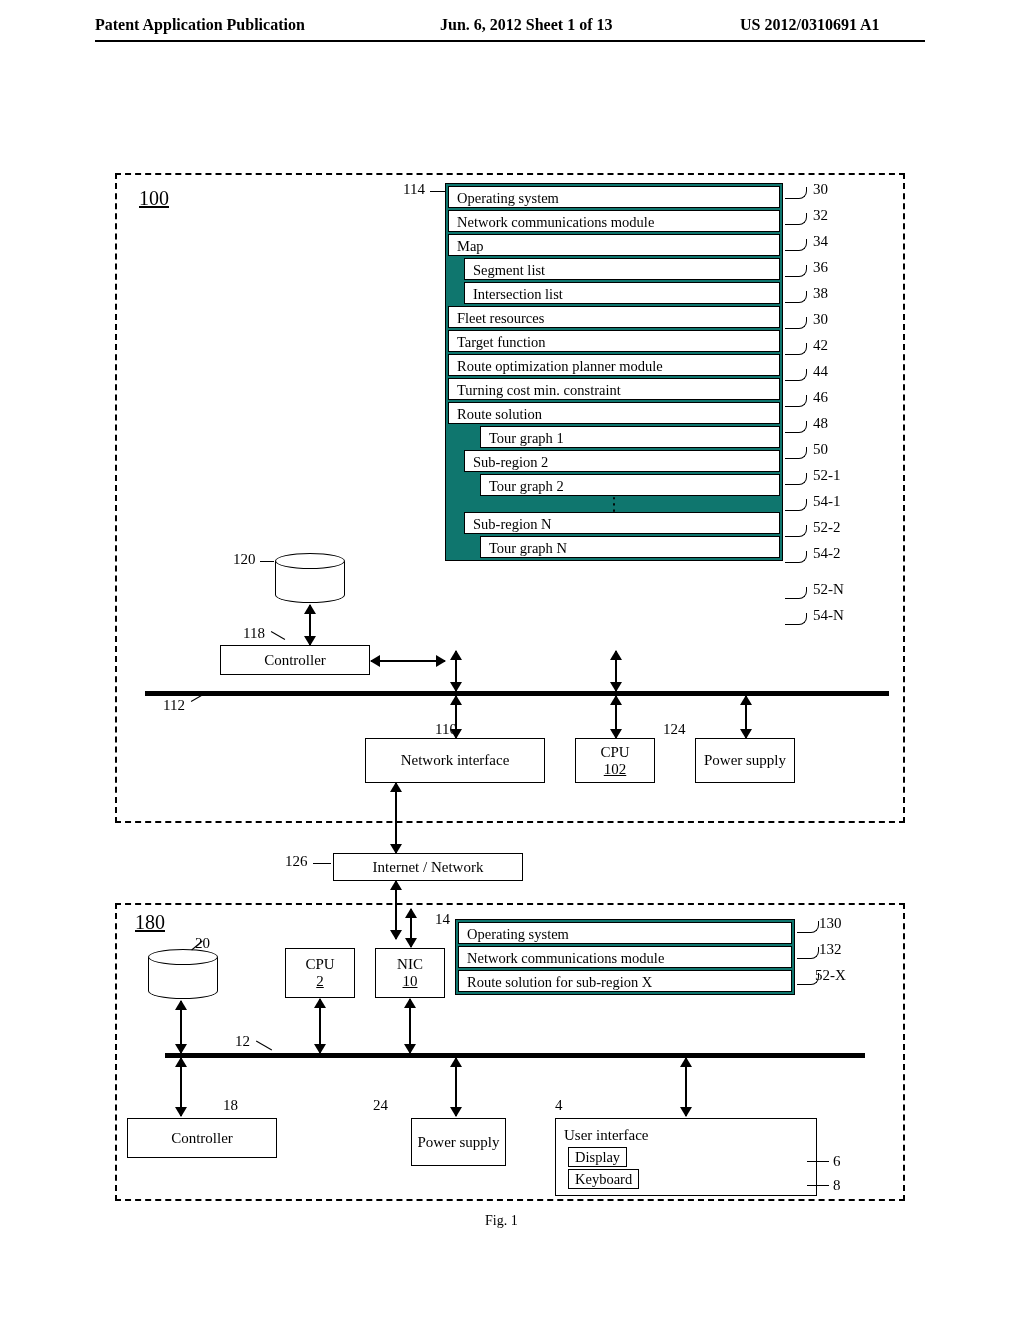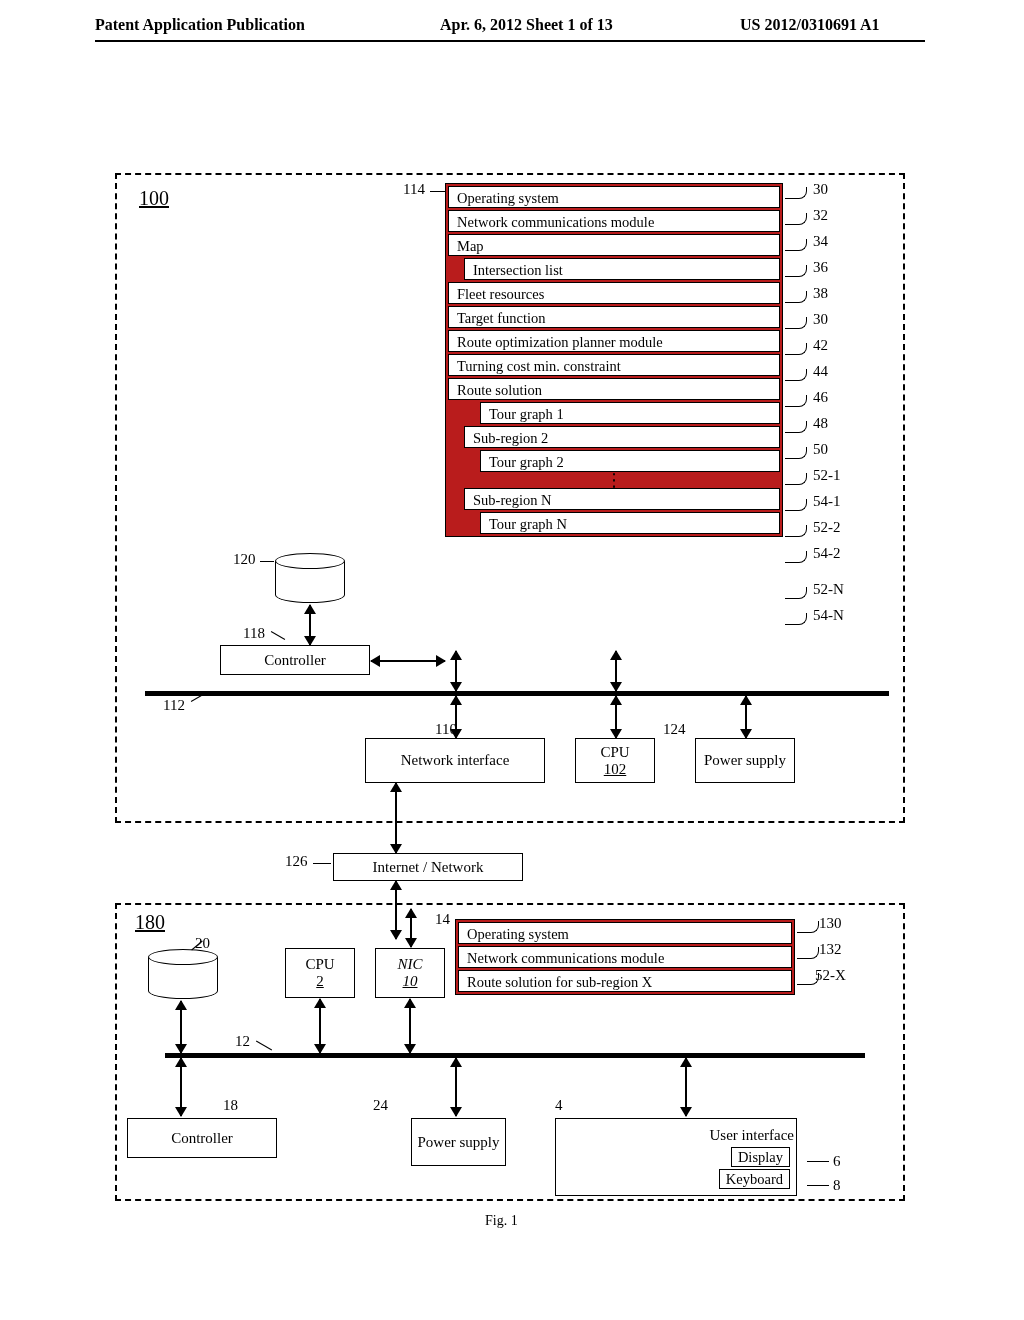--- a/index.html
+++ b/index.html
@@ -77,21 +77,21 @@
     position: absolute;
     top: 1040px;
     left: 370px;
     font-size: 14px;
   }
 
   
   .mem-outer {
     position: absolute;
     border: 1px solid #000;
-    background: #b91c1c;
+    background: #0f766e;
   }
   .mem-row {
     border: 1px solid #000;
     margin: 2px;
     padding: 2px 6px 2px 8px;
     font-size: 14.5px;
     background: #fff;
     height: 22px;
     line-height: 18px;
     overflow: hidden;
@@ -199,34 +199,35 @@
     width: 22px;
     height: 12px;
   }
 </style>
 </head>
 <body>
 
 <div class="page">
 
   <div class="header-left">Patent Application Publication</div>
-  <div class="header-center">Apr. 6, 2012   Sheet 1 of 13</div>
+  <div class="header-center">Jun. 6, 2012   Sheet 1 of 13</div>
   <div class="header-right">US 2012/0310691 A1</div>
   <div class="header-line"></div>
 
   <div class="figure-area">
 
     <div class="dashed-box-100"></div>
 
     <div class="lbl lbl-big" style="top:14px; left:24px;">100</div>
 
     <div class="mem-outer" style="top:10px; left:330px; width:338px;">
       <div class="mem-row">Operating system</div>
       <div class="mem-row">Network communications module</div>
       <div class="mem-row">Map</div>
+      <div class="mem-row indent1">Segment list</div>
       <div class="mem-row indent1">Intersection list</div>
       <div class="mem-row">Fleet resources</div>
       <div class="mem-row">Target function</div>
       <div class="mem-row">Route optimization planner module</div>
       <div class="mem-row">Turning cost min. constraint</div>
       <div class="mem-row">Route solution</div>
       <div class="mem-row indent2">Tour graph 1</div>
       <div class="mem-row indent1">Sub-region 2</div>
       <div class="mem-row indent2">Tour graph 2</div>
       <div class="dots">⋮</div>
@@ -333,21 +334,21 @@
       <div class="top"></div>
     </div>
     <div class="lbl" style="top:762px; left:80px;">20</div>
     <div class="leader" style="top:772px; left:75px; width:14px; transform:rotate(140deg);"></div>
 
     <div class="node" style="top:775px; left:170px; width:70px; height:50px;">
       <span>CPU</span>
       <span class="under">2</span>
     </div>
 
-    <div class="node" style="top:775px; left:260px; width:70px; height:50px;font-style:italic;">
+    <div class="node" style="top:775px; left:260px; width:70px; height:50px;">
       <span>NIC</span>
       <span class="under">10</span>
     </div>
 
     <div class="arrow-v both" style="top:736px; left:295px; height:38px;"></div>
 
     <div class="mem-outer" style="top:746px; left:340px; width:340px;">
       <div class="mem-row">Operating system</div>
       <div class="mem-row">Network communications module</div>
       <div class="mem-row">Route solution for sub-region X</div>
@@ -374,21 +375,21 @@
     <div class="node" style="top:945px; left:12px; width:150px; height:40px;">
       <span>Controller</span>
     </div>
     <div class="lbl" style="top:924px; left:108px;">18</div>
 
     <div class="node" style="top:945px; left:296px; width:95px; height:48px;">
       <span>Power supply</span>
     </div>
     <div class="lbl" style="top:924px; left:258px;">24</div>
 
-    <div class="node" style="top:945px; left:440px; width:242px; height:78px; align-items:flex-end; padding:2px;">
+    <div class="node" style="top:945px; left:440px; width:262px; height:78px; align-items:flex-start; padding:8px;">
       <div style="text-align:center; padding:2px 0;">User interface</div>
       <div style="border:1px solid #000; margin:1px 4px; padding:1px 6px; font-size:14.5px; text-align:left; height:20px;">Display</div>
       <div style="border:1px solid #000; margin:1px 4px; padding:1px 6px; font-size:14.5px; text-align:left; height:20px;">Keyboard</div>
     </div>
     <div class="lbl" style="top:924px; left:440px;">4</div>
     <div class="lbl" style="top:980px; left:718px;">6</div>
     <div class="lbl" style="top:1004px; left:718px;">8</div>
     <div class="leader" style="top:988px; left:692px; width:22px;"></div>
     <div class="leader" style="top:1012px; left:692px; width:22px;"></div>
 

